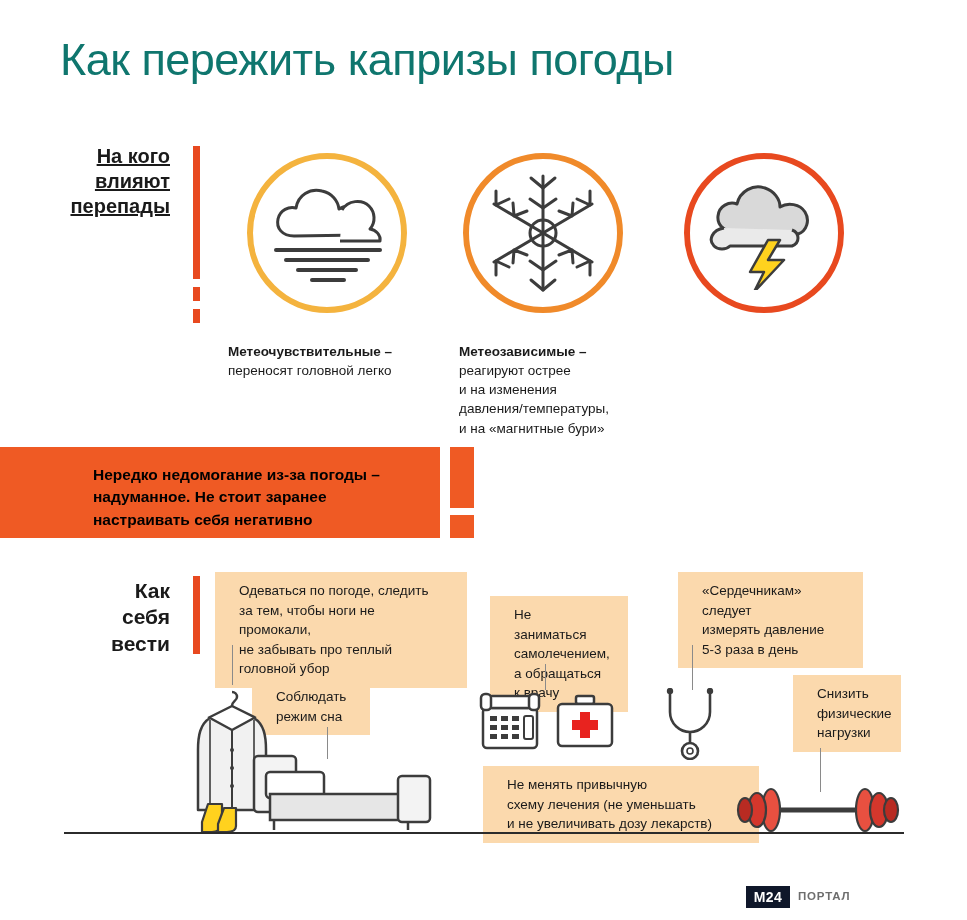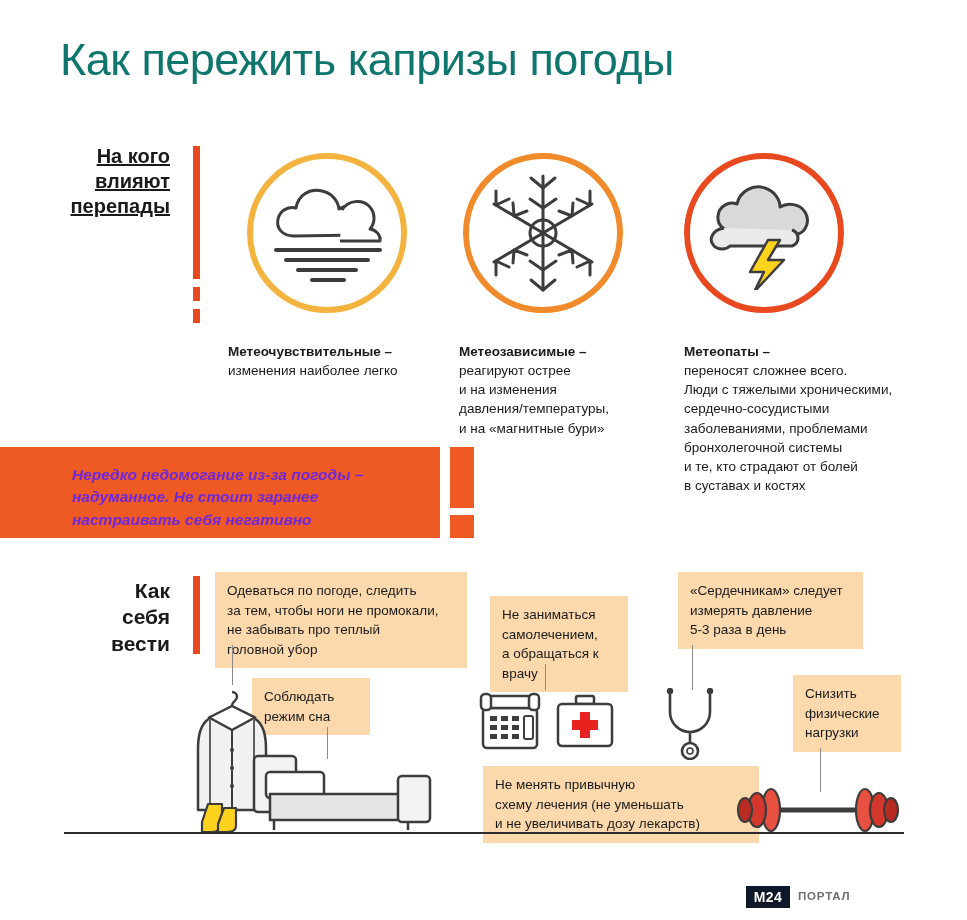--- a/index.html
+++ b/index.html
@@ -95,28 +95,27 @@
   #banner {
     position: absolute;
     left: 0;
     top: 447px;
     width: 440px;
     height: 91px;
     background: #ef5a24;
   }
   #banner-text {
     position: absolute;
-    left: 72px;
+    left: 93px;
     top: 464px;
     width: 345px;
-    color: #6d28d9;
+    color: #000000;
     font-size: 15.5px;
     font-weight: bold;
     line-height: 1.45;
-    font-style: italic;
   }
   #banner-mark-top {
     position: absolute;
     left: 450px;
     top: 447px;
     width: 24px;
     height: 61px;
     background: #ef5a24;
   }
   #banner-mark-bot {
@@ -128,21 +127,21 @@
     background: #ef5a24;
   }
 
   
   .note {
     position: absolute;
     background: #fbd9ad;
     color: #1a1a1a;
     font-size: 13.5px;
     line-height: 1.45;
-    padding: 9px 12px;
+    padding: 9px 24px;
     box-sizing: border-box;
   }
 
   #note-clothes { left: 215px; top: 572px; width: 252px; }
   #note-sleep   { left: 252px; top: 678px; width: 118px; }
   #note-self    { left: 490px; top: 596px; width: 138px; }
   #note-heart   { left: 678px; top: 572px; width: 185px; }
   #note-load    { left: 793px; top: 675px; width: 108px; }
   #note-scheme  { left: 483px; top: 766px; width: 276px; }
 
@@ -214,21 +213,21 @@
     <path d="M78 30 C84 20 98 19 105 26 C111 32 112 42 106 49 C112 50 117 55 116 61 L76 61" fill="#ffffff" stroke="#3c3c3c" stroke-width="3" stroke-linejoin="round"></path>
     <g stroke="#3c3c3c" stroke-width="4" stroke-linecap="round">
       <line x1="12" y1="70" x2="116" y2="70"></line>
       <line x1="22" y1="80" x2="104" y2="80"></line>
       <line x1="34" y1="90" x2="92" y2="90"></line>
       <line x1="48" y1="100" x2="80" y2="100"></line>
     </g>
   </svg>
   <div class="circle-caption" id="caption-1">
     <b>Метеочувствительные –</b><br>
-    <span>изменения наиболее легко</span>
+    <span>переносят головной легко</span>
   </div>
 
   <div class="circle" id="circle-2"></div>
   <svg class="art" style="left:478px; top:168px;" width="130" height="130" viewBox="0 0 130 130">
     <g stroke="#3c3c3c" stroke-width="3" fill="none" stroke-linecap="round" stroke-linejoin="round">
       <line x1="65" y1="8" x2="65" y2="122"></line>
       <line x1="16" y1="36" x2="114" y2="94"></line>
       <line x1="16" y1="94" x2="114" y2="36"></line>
 
       <path d="M65 20 L53 10 M65 20 L77 10"></path>
@@ -255,30 +254,20 @@
 давления/температуры,
 и на «магнитные бури»</span>
   </div>
 
   <div class="circle" id="circle-3"></div>
   <svg class="art" style="left:700px; top:180px;" width="130" height="110" viewBox="0 0 130 110">
     <path d="M36 52 C24 52 17 45 18 36 C19 26 29 21 37 24 C40 11 53 4 65 8 C74 11 80 19 80 27 C88 22 100 24 105 32 C110 40 107 51 98 54 Z" fill="#d9d9d9" stroke="#3c3c3c" stroke-width="3" stroke-linejoin="round"></path>
     <path d="M24 48 C12 50 8 60 14 66 C18 70 26 70 30 66 L92 66 C100 63 100 53 92 50" fill="#eaeaea" stroke="#3c3c3c" stroke-width="3" stroke-linejoin="round"></path>
     <path d="M68 60 L50 92 L64 92 L54 112 L84 80 L68 80 L80 60 Z" fill="#ffd21e" stroke="#3c3c3c" stroke-width="2.5" stroke-linejoin="round"></path>
   </svg>
-  <div class="circle-caption" id="caption-3">
-    <b>Метеопаты –</b><br>
-    <span style="white-space:pre-line">переносят сложнее всего.
-Люди с тяжелыми хроническими,
-сердечно-сосудистыми
-заболеваниями, проблемами
-бронхолегочной системы
-и те, кто страдают от болей
-в суставах и костях</span>
-  </div>
 
   <div id="banner"></div>
   <div id="banner-text" style="white-space:pre-line">Нередко недомогание из-за погоды –
 надуманное. Не стоит заранее
 настраивать себя негативно</div>
   <div id="banner-mark-top"></div>
   <div id="banner-mark-bot"></div>
 
   <div class="section-label" id="label-how" style="white-space:pre-line">Как
 себя

